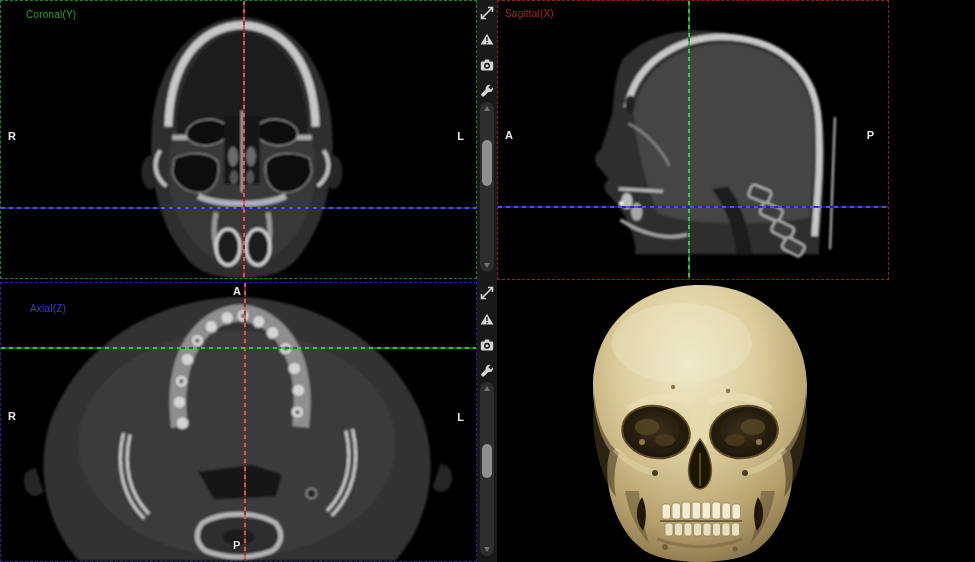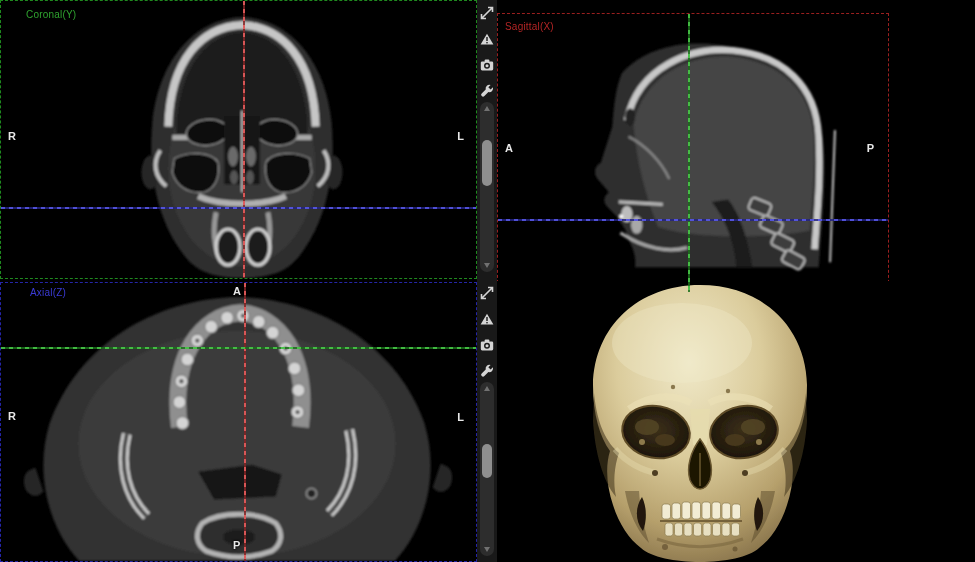--- a/index.html
+++ b/index.html
@@ -1,27 +1,27 @@
 <!DOCTYPE html>
 <html><head>
 <meta charset="utf-8">
 <style>
   html,body{margin:0;padding:0;background:#000;width:975px;height:562px;overflow:hidden;
     font-family:"Liberation Sans",sans-serif;}
   .stage{position:relative;width:975px;height:562px;background:#000;}
   .viewport{position:absolute;overflow:hidden;background:#000;box-sizing:border-box;}
   .vp-coronal{left:0;top:0;width:477px;height:279px;border:1px dashed #1f8a1f;}
-  .vp-sagittal{left:497px;top:13px;width:392px;height:280px;border:1px dashed #9a1f1f;}
+  .vp-sagittal{left:497px;top:0;width:392px;height:280px;border:1px dashed #9a1f1f;}
   .vp-axial{left:0;top:282px;width:477px;height:280px;border:1px dashed #2525a8;}
   .vp-volume{left:497px;top:281px;width:478px;height:281px;}
   .viewport svg.ct{position:absolute;left:0;top:0;width:100%;height:100%;}
   .vp-title{position:absolute;font-size:10px;font-weight:normal;letter-spacing:.2px;z-index:5;}
   .t-green{color:#2fא32f;color:#2fa32f;}
   .t-red{color:#b32525;}
-  .t-blue{color:#3b3bd6;}
+  .t-blue{color:#3b3bd6;margin-top:16px;}
   .orient{position:absolute;color:#e8e8e8;font-size:11px;font-weight:bold;z-index:5;
     text-shadow:0 0 3px #000,0 0 2px #000;}
   .xline{position:absolute;z-index:4;}
   .xv{top:0;bottom:0;width:2px;}
   .xh{left:0;right:0;height:2px;}
   .line-red{background:repeating-linear-gradient(to bottom,rgba(225,90,90,.95) 0 4px,rgba(130,35,35,.85) 4px 8px);}
   .line-green{background:repeating-linear-gradient(to bottom,rgba(70,195,70,.95) 0 4px,rgba(25,110,25,.85) 4px 8px);}
   .line-blue-h{background:repeating-linear-gradient(to right,rgba(85,85,225,.95) 0 4px,rgba(35,35,130,.85) 4px 8px);}
   .line-green-h{background:repeating-linear-gradient(to right,rgba(70,195,70,.95) 0 4px,rgba(25,110,25,.85) 4px 8px);}
   .strip{position:absolute;left:477px;width:20px;background:#191919;z-index:6;}

